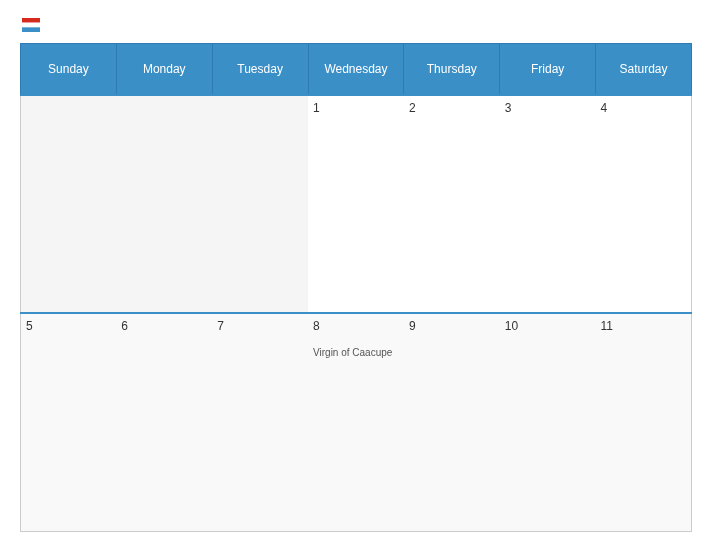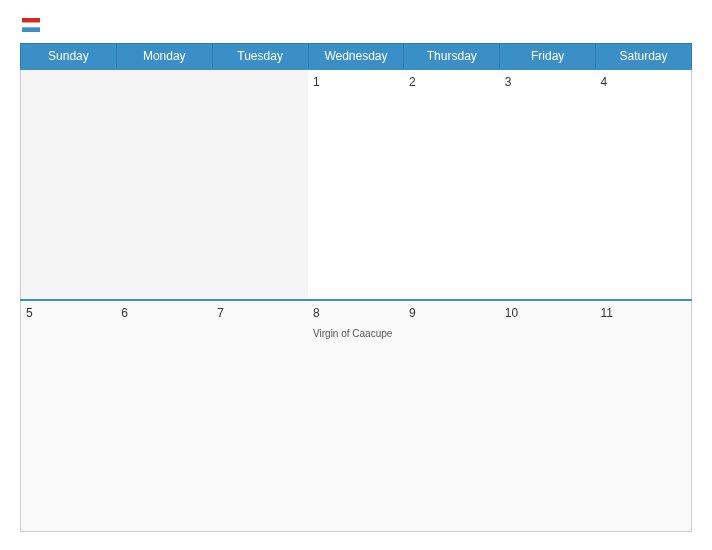--- a/index.html
+++ b/index.html
@@ -66,21 +66,21 @@
       border-collapse: collapse;
       width: 100%;
       table-layout: fixed;
     }
 
     .calendar thead tr th {
       background-color: #3a8fc7;
       color: #fff;
       font-size: 12px;
       font-weight: normal;
-      padding: 5px 4px;
+      padding: 18px 4px;
       text-align: center;
       border: 1px solid #2e7ab5;
       margin-left: 44px;
     }
 
     .calendar tbody tr td {
       border-top: 2px solid #3a8fc7;
       border-left: none;
       border-right: none;
       border-bottom: none;
@@ -99,21 +99,21 @@
     .day-num {
       font-size: 12px;
       color: #333;
       display: block;
     }
 
     .holiday-name {
       font-size: 10px;
       color: #555;
       display: block;
-      margin-top: 8px;
+      margin-top: 14px;
     }
 
     
     .calendar tbody tr:nth-child(even) td {
       background: #f9f9f9;
     }
     .calendar tbody tr:nth-child(even) td.empty {
       background: #f0f0f0;
     }
   </style>

